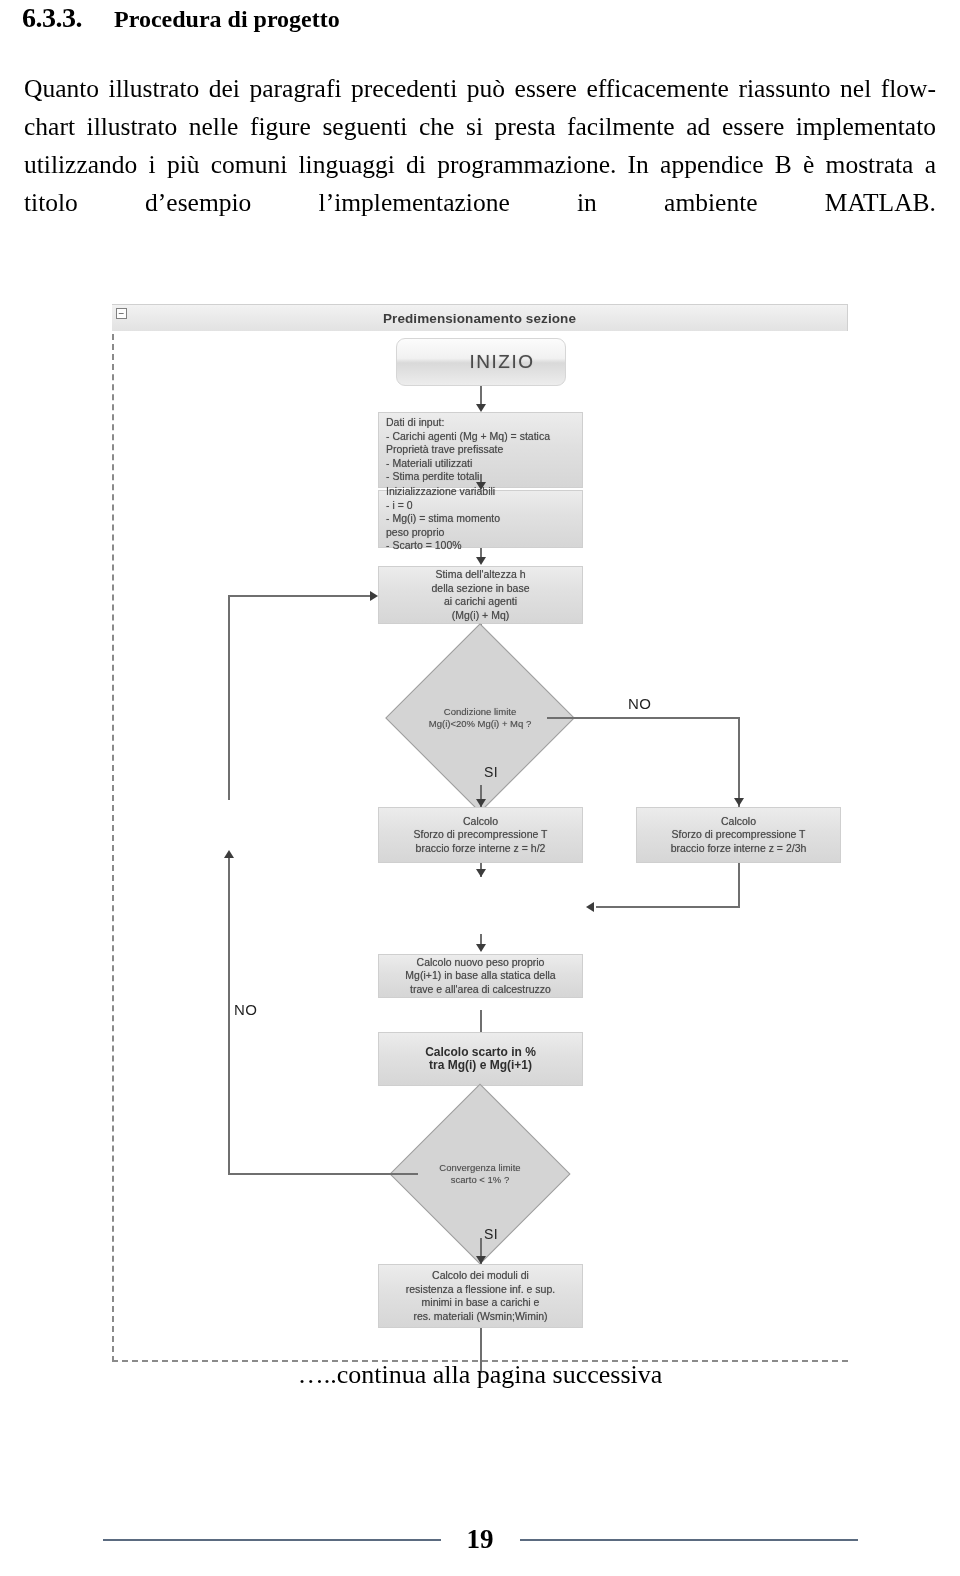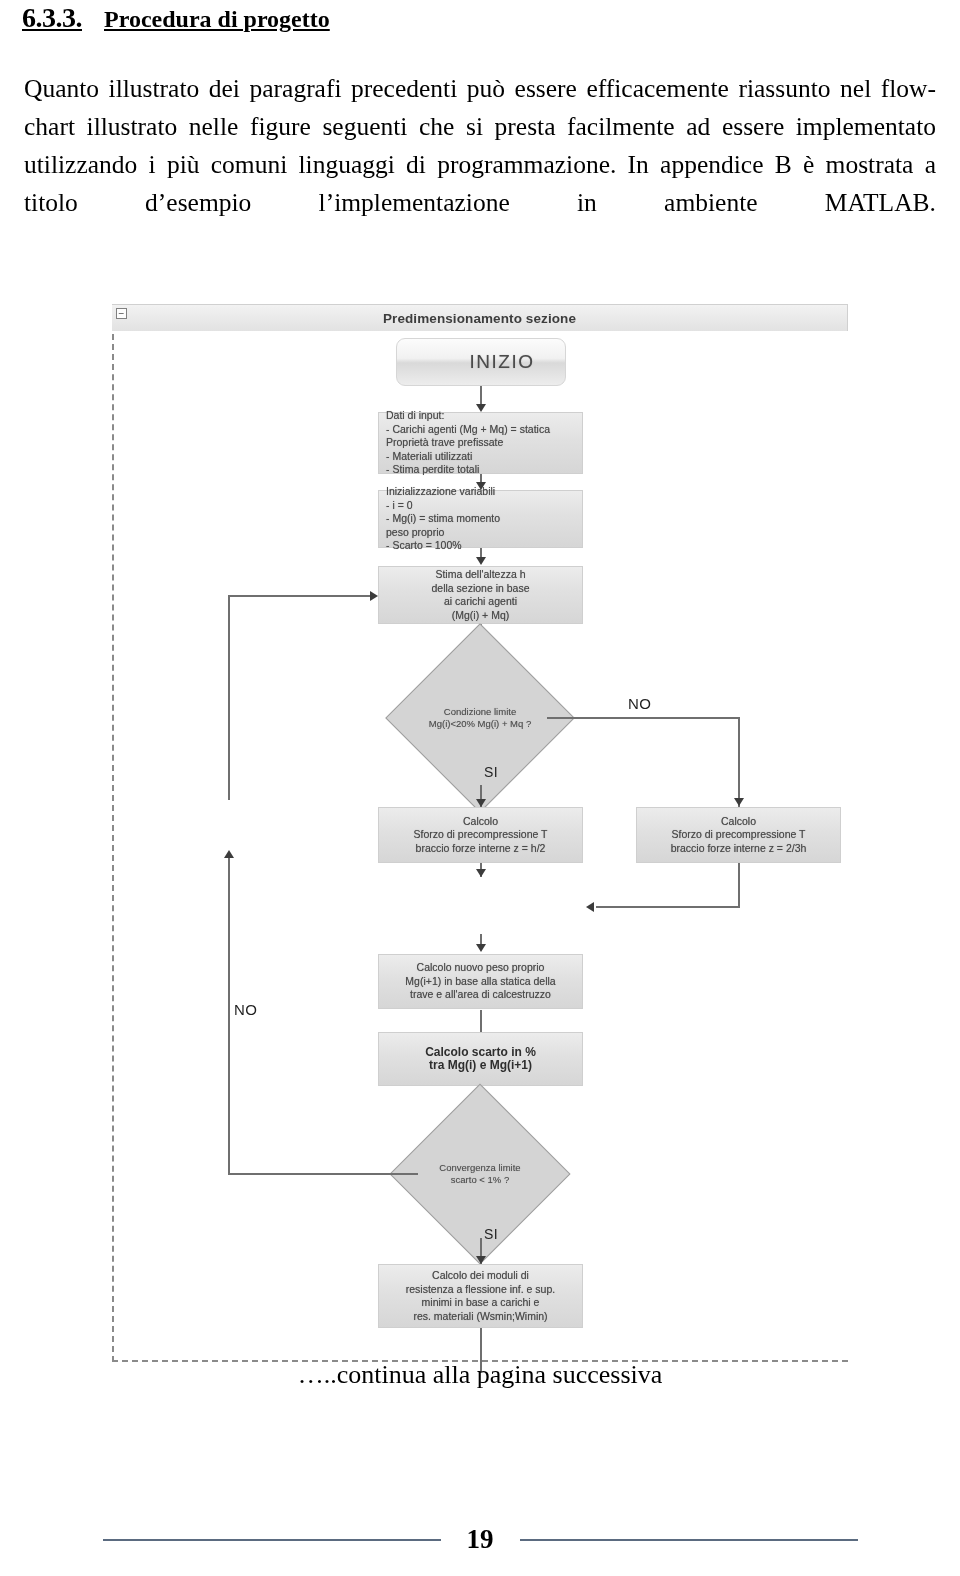--- a/index.html
+++ b/index.html
@@ -17,22 +17,21 @@
   }
 
   
   .page-head {
     position: absolute;
     left: 22px;
     top: 2px;
     width: 916px;
     display: flex;
     align-items: baseline;
-    gap: 22px;
-    text-decoration: underline;
+    gap: 32px;
   }
   .sec-num {
     font-size: 28px;
     font-weight: bold;
     letter-spacing: -0.5px;
     white-space: nowrap;
   }
   .sec-title {
     font-size: 24px;
     font-weight: bold;
@@ -273,21 +272,21 @@
     </div>
     <div class="collapse-box">−</div>
 
     <div class="terminator" style="left:396px; top:42px; width:170px; height:48px;padding-left:42px;">
       <span>INIZIO</span>
     </div>
 
     <div class="vline" style="left:480px; top:90px; height:22px;"></div>
     <div class="arrow-down" style="left:476px; top:108px;"></div>
 
-    <div class="node left blur" style="left:378px; top:116px; width:205px; height:62px;">
+    <div class="node left blur" style="left:378px; top:116px; width:205px; height:76px;">
       <span class="line">Dati di input:</span>
       <span class="line">- Carichi agenti (Mg + Mq) = statica</span>
       <span class="line">  Proprietà trave prefissate</span>
       <span class="line">- Materiali utilizzati</span>
       <span class="line">- Stima perdite totali</span>
     </div>
 
     <div class="vline" style="left:480px; top:178px; height:12px;"></div>
     <div class="arrow-down" style="left:476px; top:186px;"></div>
 
@@ -350,21 +349,21 @@
     <div class="arrow-down" style="left:476px; top:573px;"></div>
 
     <div class="vline" style="left:738px; top:567px; height:45px;"></div>
     <div class="hline" style="left:596px; top:610px; width:144px;"></div>
     <div class="arrow-left" style="left:586px; top:606px;"></div>
 
 
     <div class="vline" style="left:480px; top:638px; height:16px;"></div>
     <div class="arrow-down" style="left:476px; top:648px;"></div>
 
-    <div class="node center blur" style="left:378px; top:658px; width:205px; height:55px;">
+    <div class="node center blur" style="left:378px; top:658px; width:205px; height:44px;">
       <span class="line">Calcolo nuovo peso proprio</span>
       <span class="line">Mg(i+1) in base alla statica della</span>
       <span class="line">trave e all'area di calcestruzzo</span>
     </div>
 
     <div class="vline" style="left:480px; top:714px; height:22px;"></div>
 
     <div class="node center" style="left:378px; top:736px; width:205px; height:54px; font-weight:bold; font-size:12px;">
       <span class="line">Calcolo scarto in %</span>
       <span class="line">tra Mg(i) e Mg(i+1)</span>

